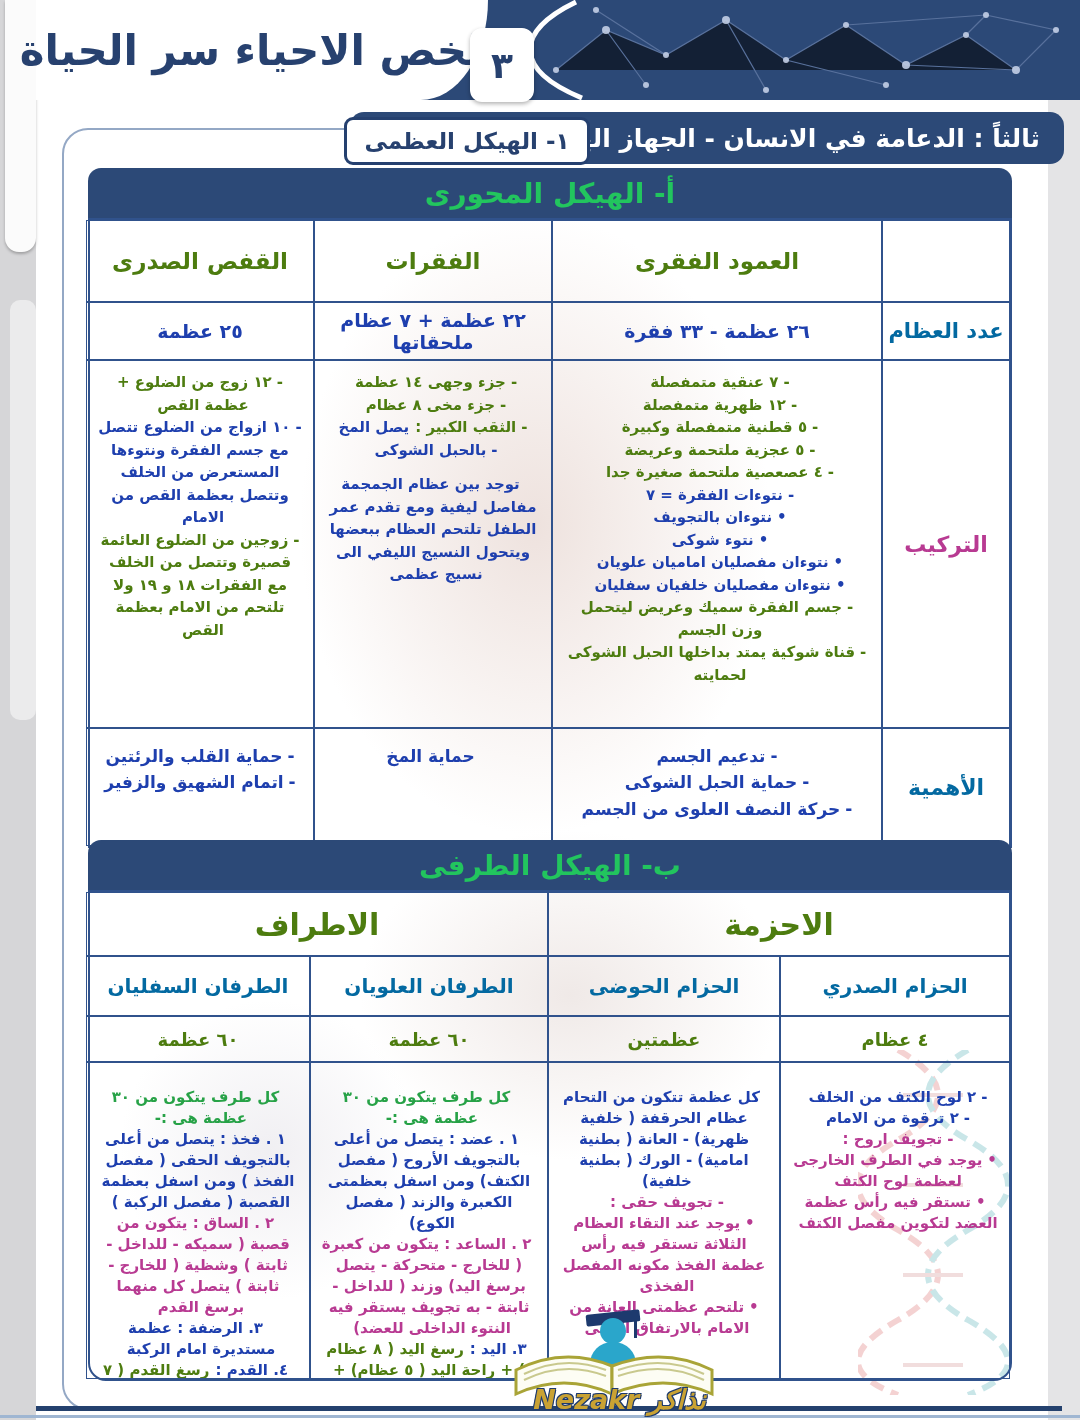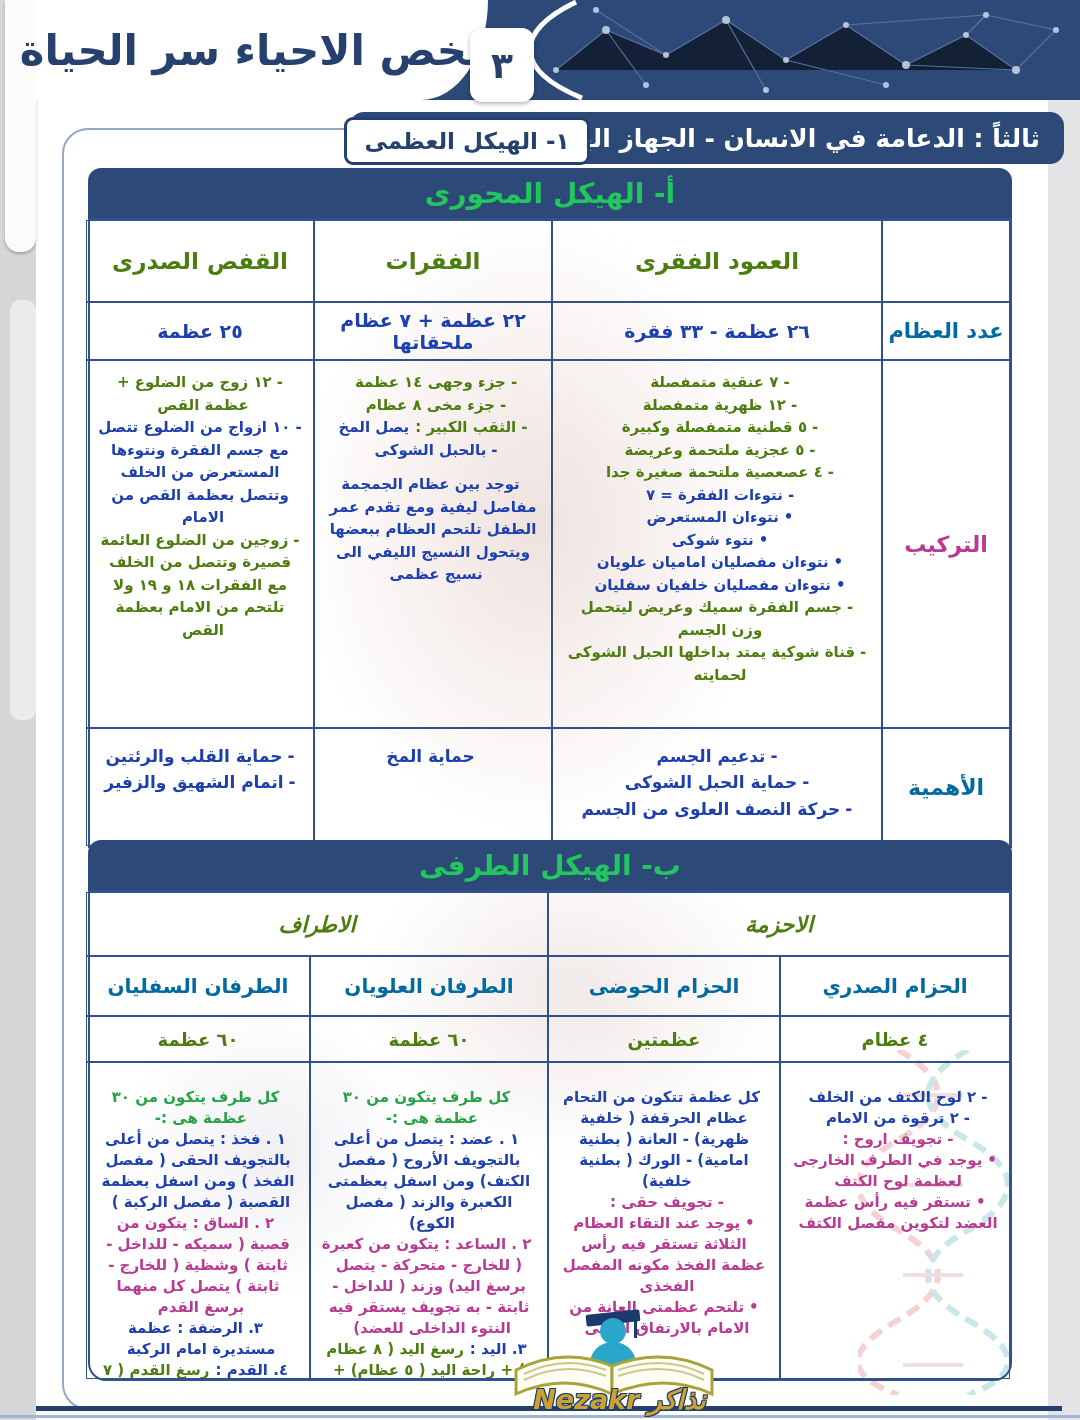--- a/index.html
+++ b/index.html
@@ -51,21 +51,21 @@
      font-weight:bold;box-sizing:border-box;overflow:hidden;}
   .span2{grid-column:span 2;}
   .red{color:#4d7c0f}.blue{color:#1e3fae}.magenta{color:#b83a92}.green{color:#27a247}.navy{color:#0369a1}
   .colheadA{font-size:23px;}
   .rowlab{font-size:21px;}
   .cnt{font-size:19px;}
   .list{display:block;padding:10px 10px;text-align:center;}
   .fsA{font-size:15px;line-height:1.5;}
   .fsImp{font-size:17px;line-height:1.55;padding-top:14px;}
   .fsB{font-size:15px;line-height:1.4;padding-top:24px;}
-  .groupB{font-size:22px;font-style:italic;}
+  .groupB{font-size:30px;}
   .colheadB{font-size:20px;}
   .cntB{font-size:18px;}
   .line{display:block;}
   .mk{display:inline-block;margin-left:5px;}
   .seg + .seg{margin-right:6px;}
   .gap{margin-top:12px;}
   
   .bottom-navy{position:absolute;left:36px;top:1406px;width:1026px;height:5px;background:#24416e;z-index:3;}
   .bottom-blue{position:absolute;left:0;top:1415px;width:1080px;height:3px;background:#9fb6d2;z-index:3;}
   
@@ -155,21 +155,21 @@
 
       <div class="c rowlab magenta" style="font-size:22px">التركيب</div>
       <div class="c list fsA">
 
       <div class="line"><span class="mk red">-</span><span class="seg red">٧ عنقية متمفصلة</span><span class="seg"></span></div>
           <div class="line"><span class="mk red">-</span><span class="seg red">١٢ ظهرية متمفصلة</span><span class="seg"></span></div>
           <div class="line"><span class="mk red">-</span><span class="seg red">٥ قطنية متمفصلة وكبيرة</span><span class="seg"></span></div>
           <div class="line"><span class="mk red">-</span><span class="seg red">٥ عجزية ملتحمة وعريضة</span><span class="seg"></span></div>
           <div class="line"><span class="mk red">-</span><span class="seg red">٤ عصعصية ملتحمة صغيرة جدا</span><span class="seg"></span></div>
           <div class="line"><span class="mk blue">-</span><span class="seg blue">نتوءات الفقرة = ٧</span><span class="seg"></span></div>
-          <div class="line ind1"><span class="mk blue">•</span><span class="seg blue">نتوءان المستعرض</span><span class="seg"></span></div>
+          <div class="line ind1"><span class="mk blue">•</span><span class="seg blue">نتوءان بالتجويف</span><span class="seg"></span></div>
           <div class="line ind1"><span class="mk blue">•</span><span class="seg blue">نتوء شوكى</span><span class="seg"></span></div>
           <div class="line ind1"><span class="mk blue">•</span><span class="seg blue">نتوءان مفصليان اماميان علويان</span><span class="seg"></span></div>
           <div class="line ind1"><span class="mk blue">•</span><span class="seg blue">نتوءان مفصليان خلفيان سفليان</span><span class="seg"></span></div>
           <div class="line"><span class="mk red">-</span><span class="seg red">جسم الفقرة سميك وعريض ليتحمل وزن الجسم</span><span class="seg"></span></div>
           <div class="line"><span class="mk red">-</span><span class="seg red">قناة شوكية يمتد بداخلها الحبل الشوكى لحمايته</span><span class="seg"></span></div>
         </div>
       <div class="c list fsA">
 
       <div class="line"><span class="mk red">-</span><span class="seg red">جزء وجهى   ١٤ عظمة</span><span class="seg"></span></div>
           <div class="line"><span class="mk red">-</span><span class="seg red">جزء مخى    ٨ عظام</span><span class="seg"></span></div>

